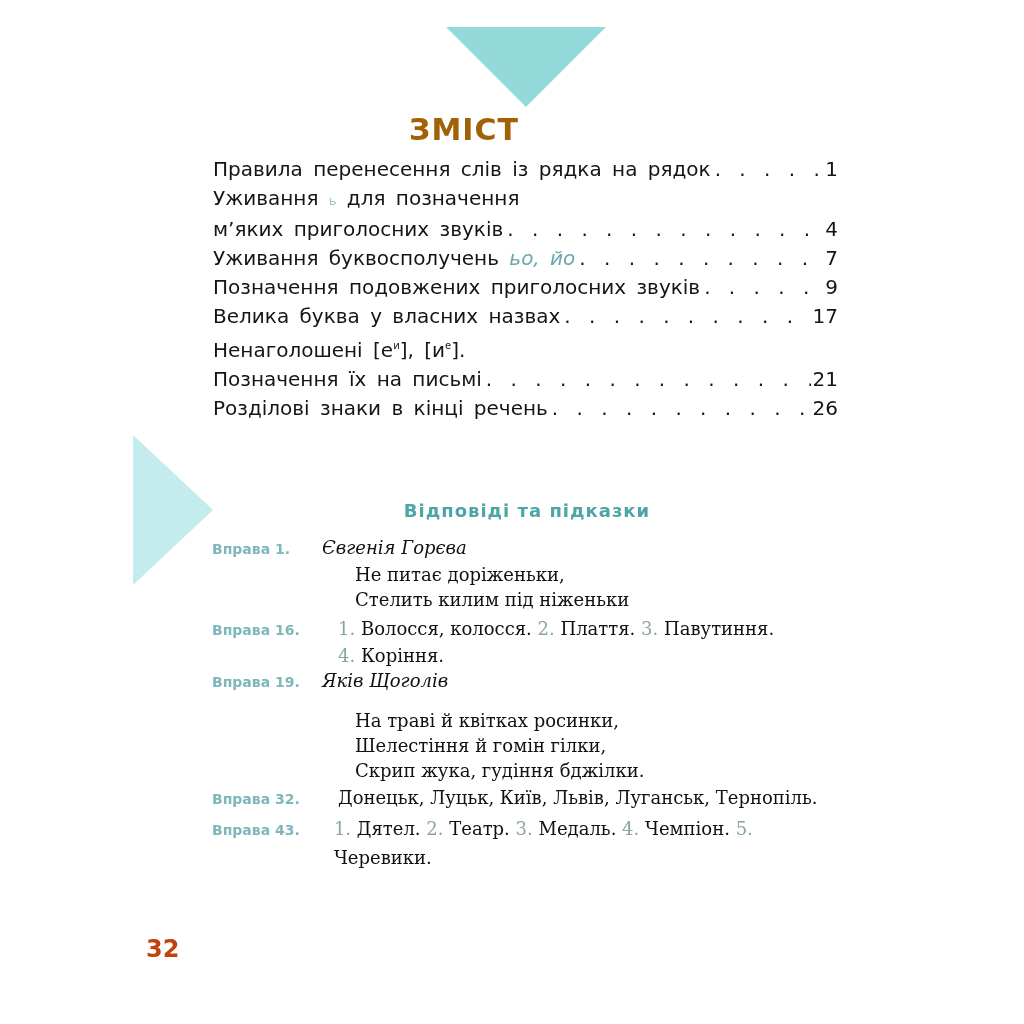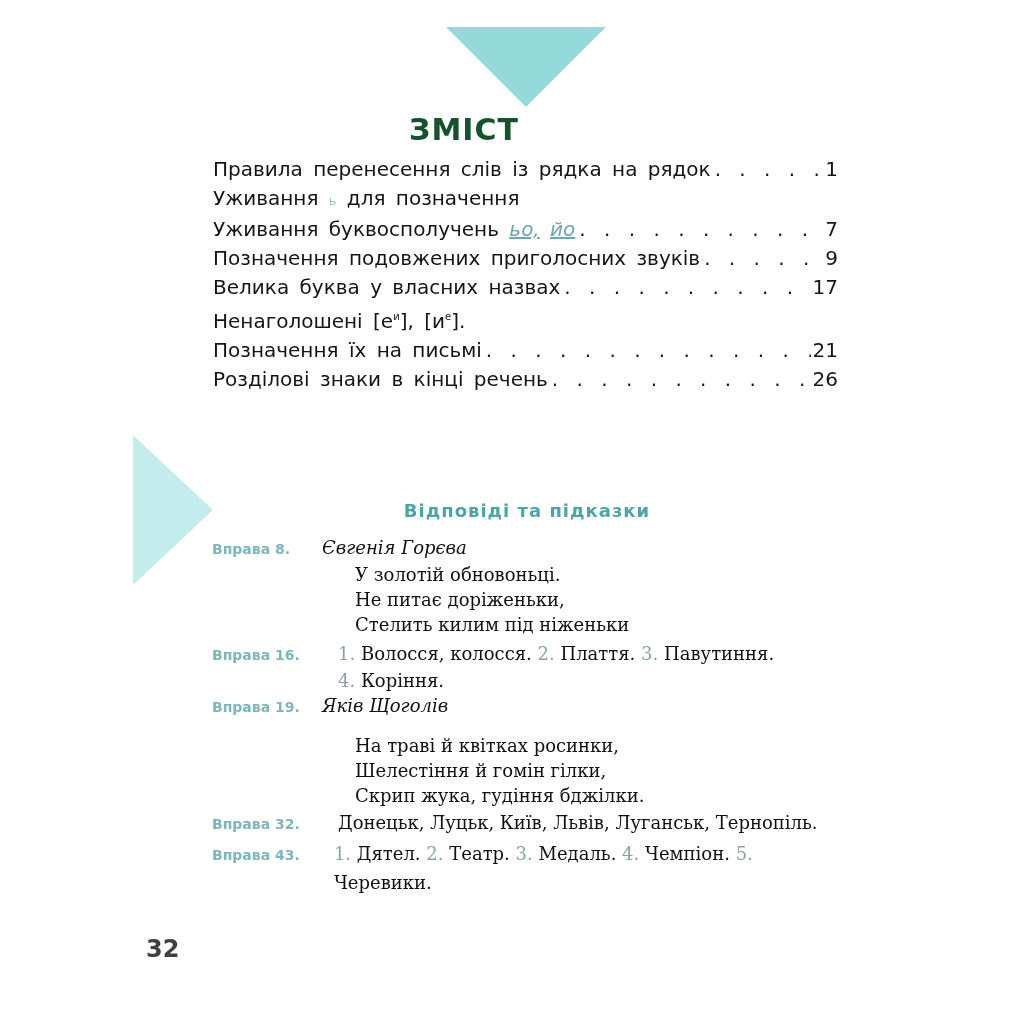--- a/index.html
+++ b/index.html
@@ -39,21 +39,21 @@
     .toc-title {
       position: absolute;
       left: 0;
       width: 928px;
       top: 112px;
       text-align: center;
       font-family: "DejaVu Sans", sans-serif;
       font-weight: bold;
       font-size: 30px;
       letter-spacing: 1px;
-      color: #14532d;
+      color: #a16207;
     }
     .toc {
       position: absolute;
       left: 213px;
       top: 155px;
       width: 625px;
       font-family: "DejaVu Sans", sans-serif;
       font-size: 20px;
       line-height: 29px;
       color: #151515;
@@ -71,21 +71,20 @@
       letter-spacing: 4px;
       margin: 0 2px 0 4px;
     }
     .toc-row .dots::before {
       content: ". . . . . . . . . . . . . . . . . . . . . . . . . . . . . . . . . . . . . . . . . . . . . . . . . . . . . . . . . . . . .";
     }
     .toc-row .pg { flex: 0 0 auto; text-align: right; }
     .accent-glyph {
       color: #6aa9ad;
       font-style: italic;
-      text-decoration: underline;
     }
     .accent-small {
       color: #9cc4c6;
       font-size: 13px;
     }
     .answers-title {
       position: absolute;
       left: 0;
       width: 1054px;
       top: 500px;
@@ -132,21 +131,21 @@
       color: #8aa3a5;
       font-weight: normal;
     }
     .page-number {
       position: absolute;
       left: 146px;
       top: 935px;
       font-family: "DejaVu Sans", sans-serif;
       font-weight: bold;
       font-size: 24px;
-      color: #404040;
+      color: #c2410c;
     }
   </style>
 </head>
 <body>
 
 <div class="tri-top"></div>
 <div class="tri-left"></div>
 
 <div class="toc-title">ЗМІСТ</div>
 
@@ -157,20 +156,25 @@
     <span class="pg">1</span>
   </div>
   <div class="toc-row">
     <span class="lbl">
       <span>Уживання</span>
       <span class="accent-small">ь</span>
       <span>для позначення</span>
     </span>
   </div>
   <div class="toc-row">
+    <span class="lbl">м’яких приголосних звуків</span>
+    <span class="dots"></span>
+    <span class="pg">4</span>
+  </div>
+  <div class="toc-row">
     <span class="lbl">
       <span>Уживання буквосполучень</span>
       <span class="accent-glyph">ьо,</span>
       <span class="accent-glyph">йо</span>
     </span>
     <span class="dots"></span>
     <span class="pg">7</span>
   </div>
   <div class="toc-row">
     <span class="lbl">Позначення подовжених приголосних звуків</span>
@@ -195,25 +199,24 @@
     <span class="dots"></span>
     <span class="pg">26</span>
   </div>
 </div>
 
 <div class="answers-title">Відповіді та підказки</div>
 
 <div class="answers">
 
   <div class="ex-row">
-    <span class="ex-label">Вправа 8.</span>
+    <span class="ex-label">Вправа 1.</span>
     <span class="author">Євгенія Горєва</span>
   </div>
   <div class="poem">
-    <div>У золотій обновоньці.</div>
     <div>Не питає доріженьки,</div>
     <div>Стелить килим під ніженьки</div>
   </div>
 
   <div class="ex-row" style="margin-top:4px">
     <span class="ex-label">Вправа 16.</span>
     <span class="content">
       <span class="num">1.</span>
       <span>Волосся, колосся.</span>
       <span class="num">2.</span>

